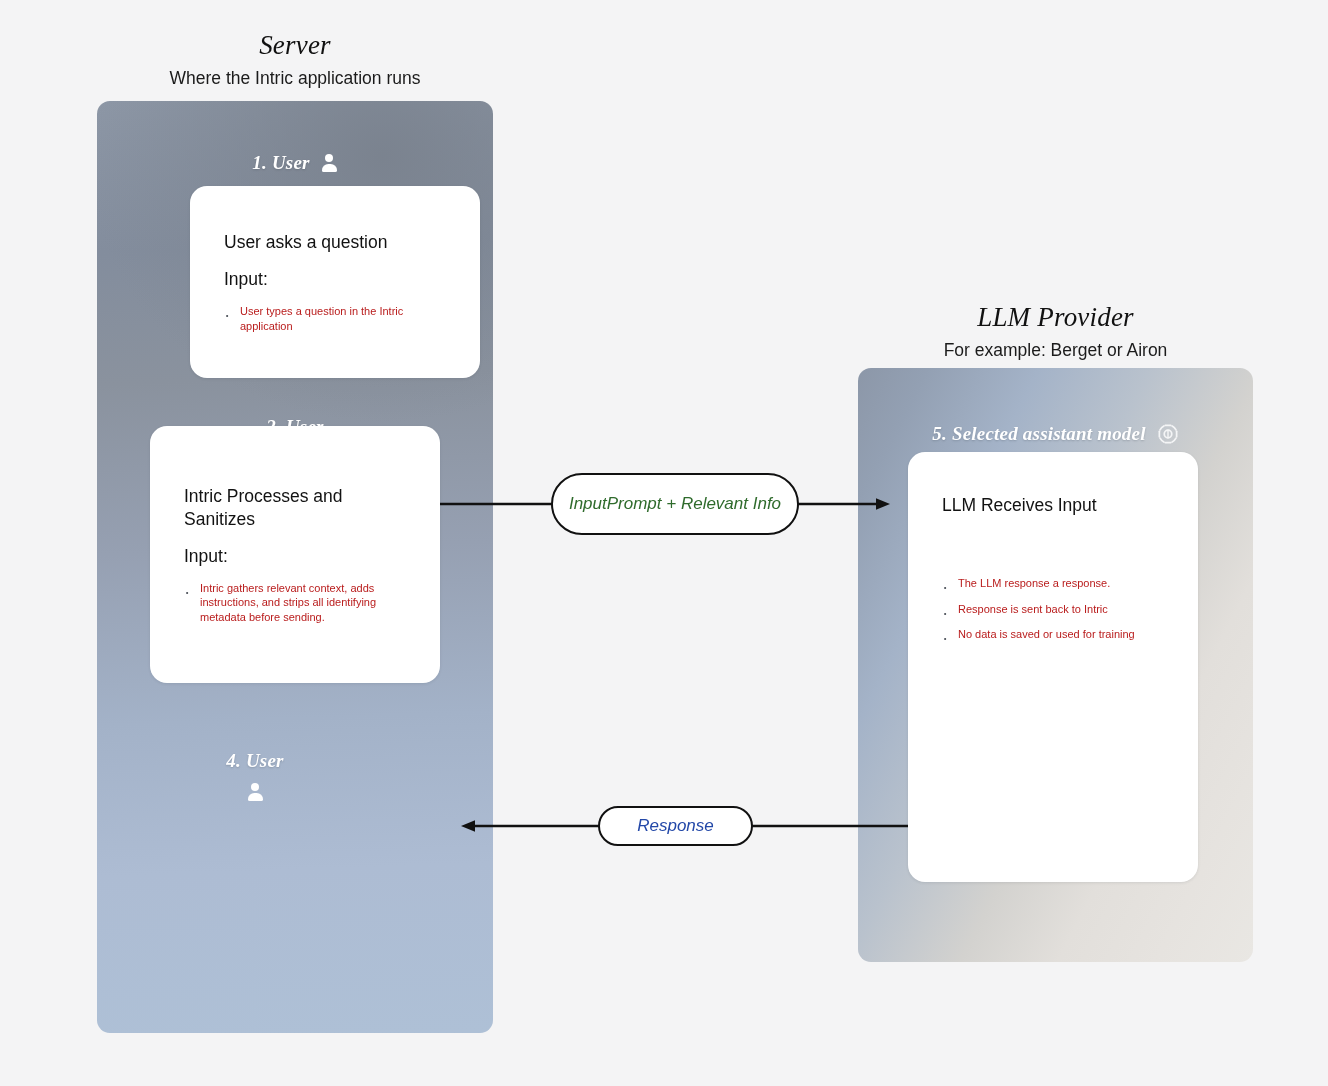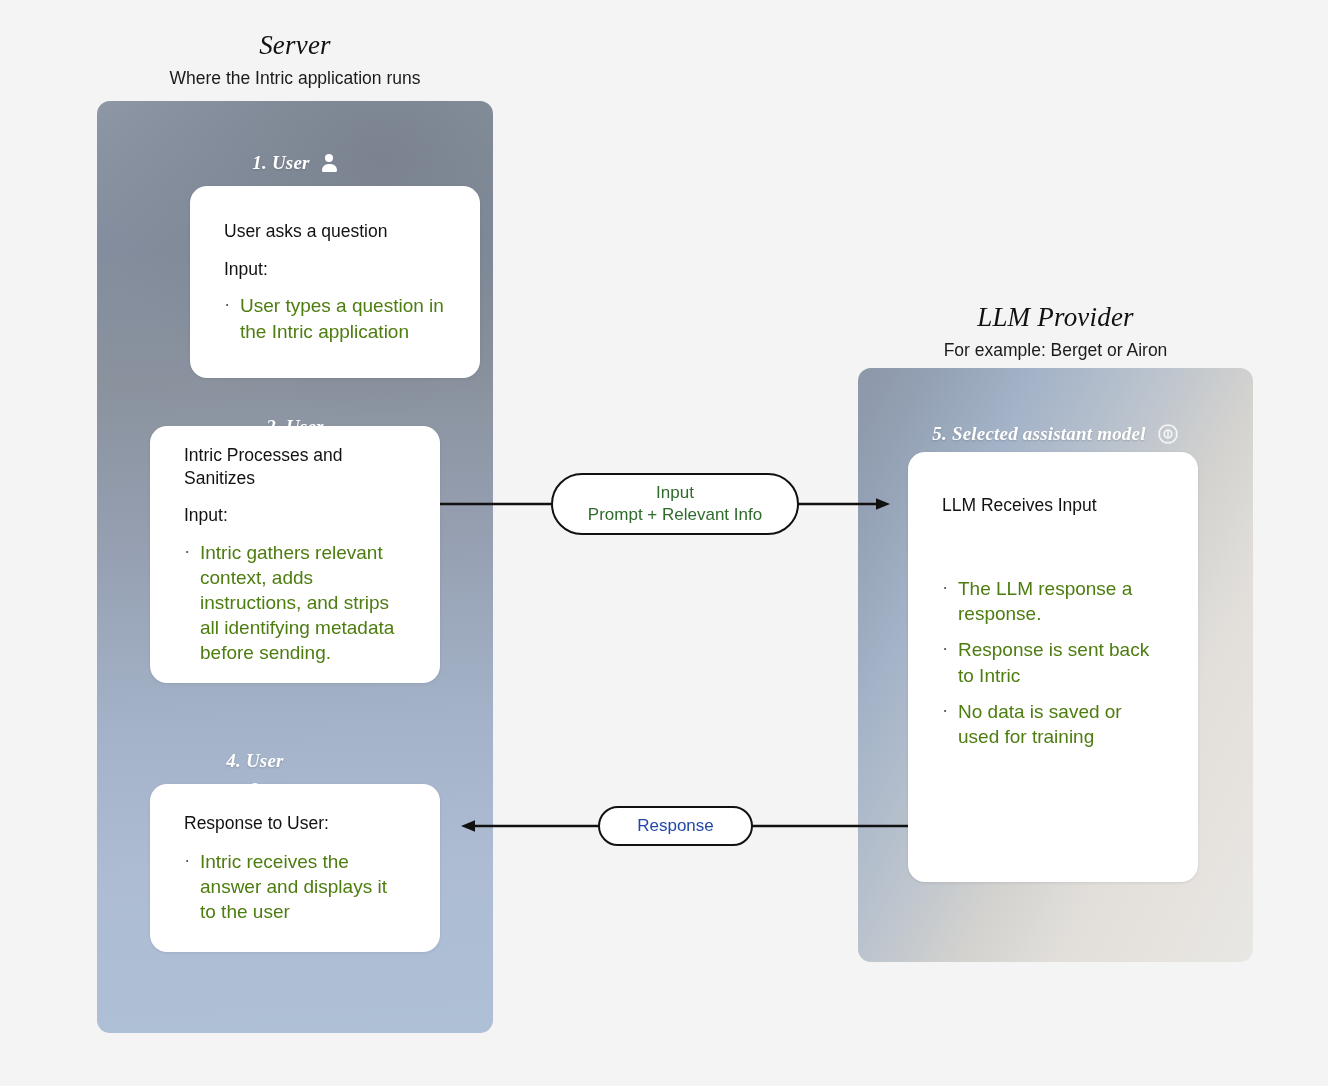--- a/index.html
+++ b/index.html
@@ -161,22 +161,22 @@
     margin-bottom: 13px;
   }
   .bullets {
     list-style: none;
     margin: 0;
     padding: 0;
   }
   .bullets li {
     position: relative;
     padding-left: 16px;
-    font-size: 19px;
-    color: #4d7c0f;
+    font-size: 11px;
+    color: #b91c1c;
     line-height: 1.32;
     margin-bottom: 11px;
   }
   .bullets li:last-child { margin-bottom: 0; }
   .bullets li::before {
     content: "\00B7";
     position: absolute;
     left: 0;
     top: -2px;
     color: #5a5f66;
@@ -194,26 +194,27 @@
     pointer-events: none;
   }
 
   
   .edge-pill {
     position: absolute;
     background: #ffffff;
     border: 2.2px solid #111111;
     border-radius: 999px;
     display: flex;
-    flex-direction: column;
+    flex-direction: row;
     align-items: center;
     justify-content: center;
     box-sizing: border-box;
     text-align: center;
     line-height: 1.3;
+    font-style: italic;
   }
   #pill-input {
     left: 551px;
     top: 473px;
     width: 248px;
     height: 62px;
   }
   #pill-input .pill-line {
     font-size: 17px;
     color: #2f6b2c;
@@ -261,26 +262,20 @@
     <div class="card-title">Intric Processes and Sanitizes</div>
     <div class="card-sub">Input:</div>
     <ul class="bullets">
       <li>Intric gathers relevant context, adds instructions, and strips all identifying metadata before sending.</li>
     </ul>
   </div>
 
   <div class="step-label" style="left:97px; top:750px; width:316px;flex-direction:column;">
     <span class="step-text">4. User</span>
     <span class="icon-user"></span>
-  </div>
-  <div class="card" id="card-4" style="left:150px; top:784px; width:290px; height:168px;">
-    <div class="card-title">Response to User:</div>
-    <ul class="bullets">
-      <li>Intric receives the answer and displays it to the user</li>
-    </ul>
   </div>
 
   <div class="group-heading" style="left:858px; top:302px; width:395px;">
     <div class="group-title">LLM Provider</div>
     <div class="group-sub">For example: Berget or Airon</div>
   </div>
 
   <div class="panel" id="llm-panel"></div>
 
   <div class="step-label" style="left:858px; top:423px; width:395px;">

